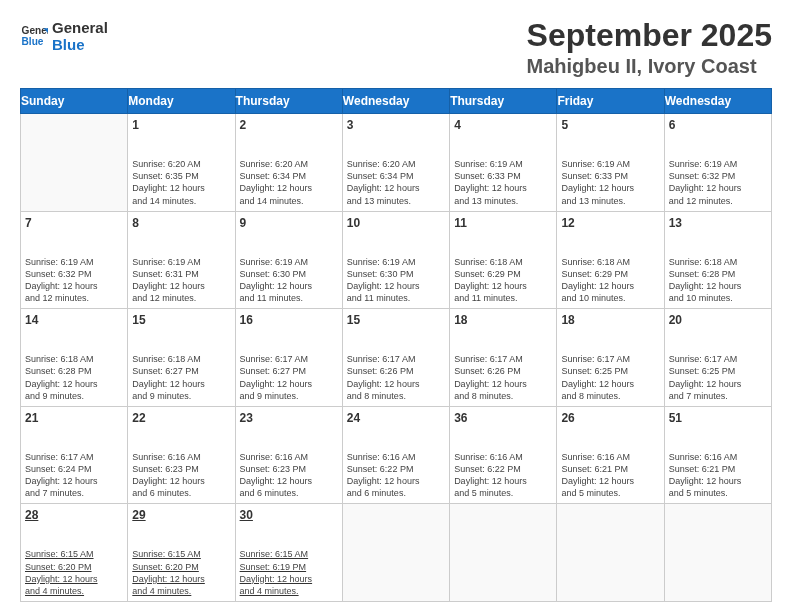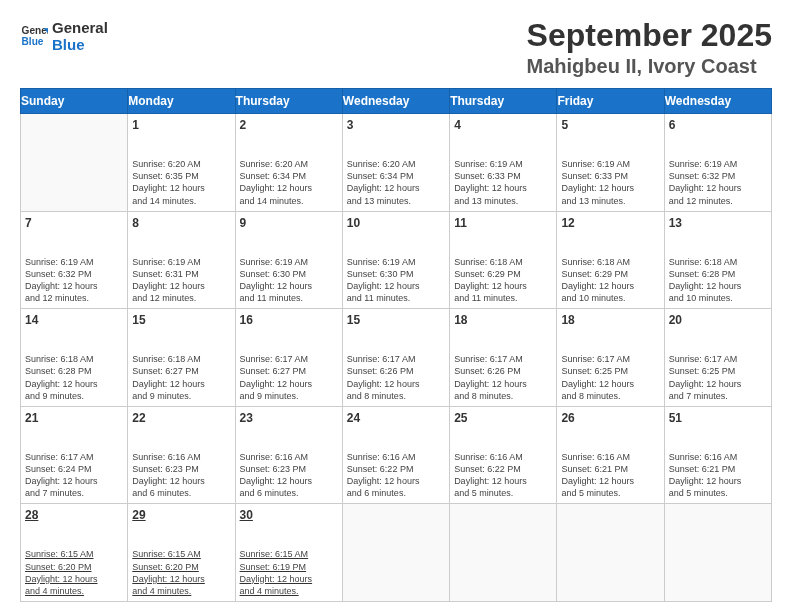--- a/index.html
+++ b/index.html
@@ -298,21 +298,21 @@
 and 6 minutes.</div>
           </td>
           <td>
             <span class="day-num">24</span>
             <div class="day-info" style="white-space: pre-line;">Sunrise: 6:16 AM
 Sunset: 6:22 PM
 Daylight: 12 hours
 and 6 minutes.</div>
           </td>
           <td>
-            <span class="day-num">25</span>
+            <span class="day-num">36</span>
             <div class="day-info" style="white-space: pre-line;">Sunrise: 6:16 AM
 Sunset: 6:22 PM
 Daylight: 12 hours
 and 5 minutes.</div>
           </td>
           <td>
             <span class="day-num">26</span>
             <div class="day-info" style="white-space: pre-line;">Sunrise: 6:16 AM
 Sunset: 6:21 PM
 Daylight: 12 hours

